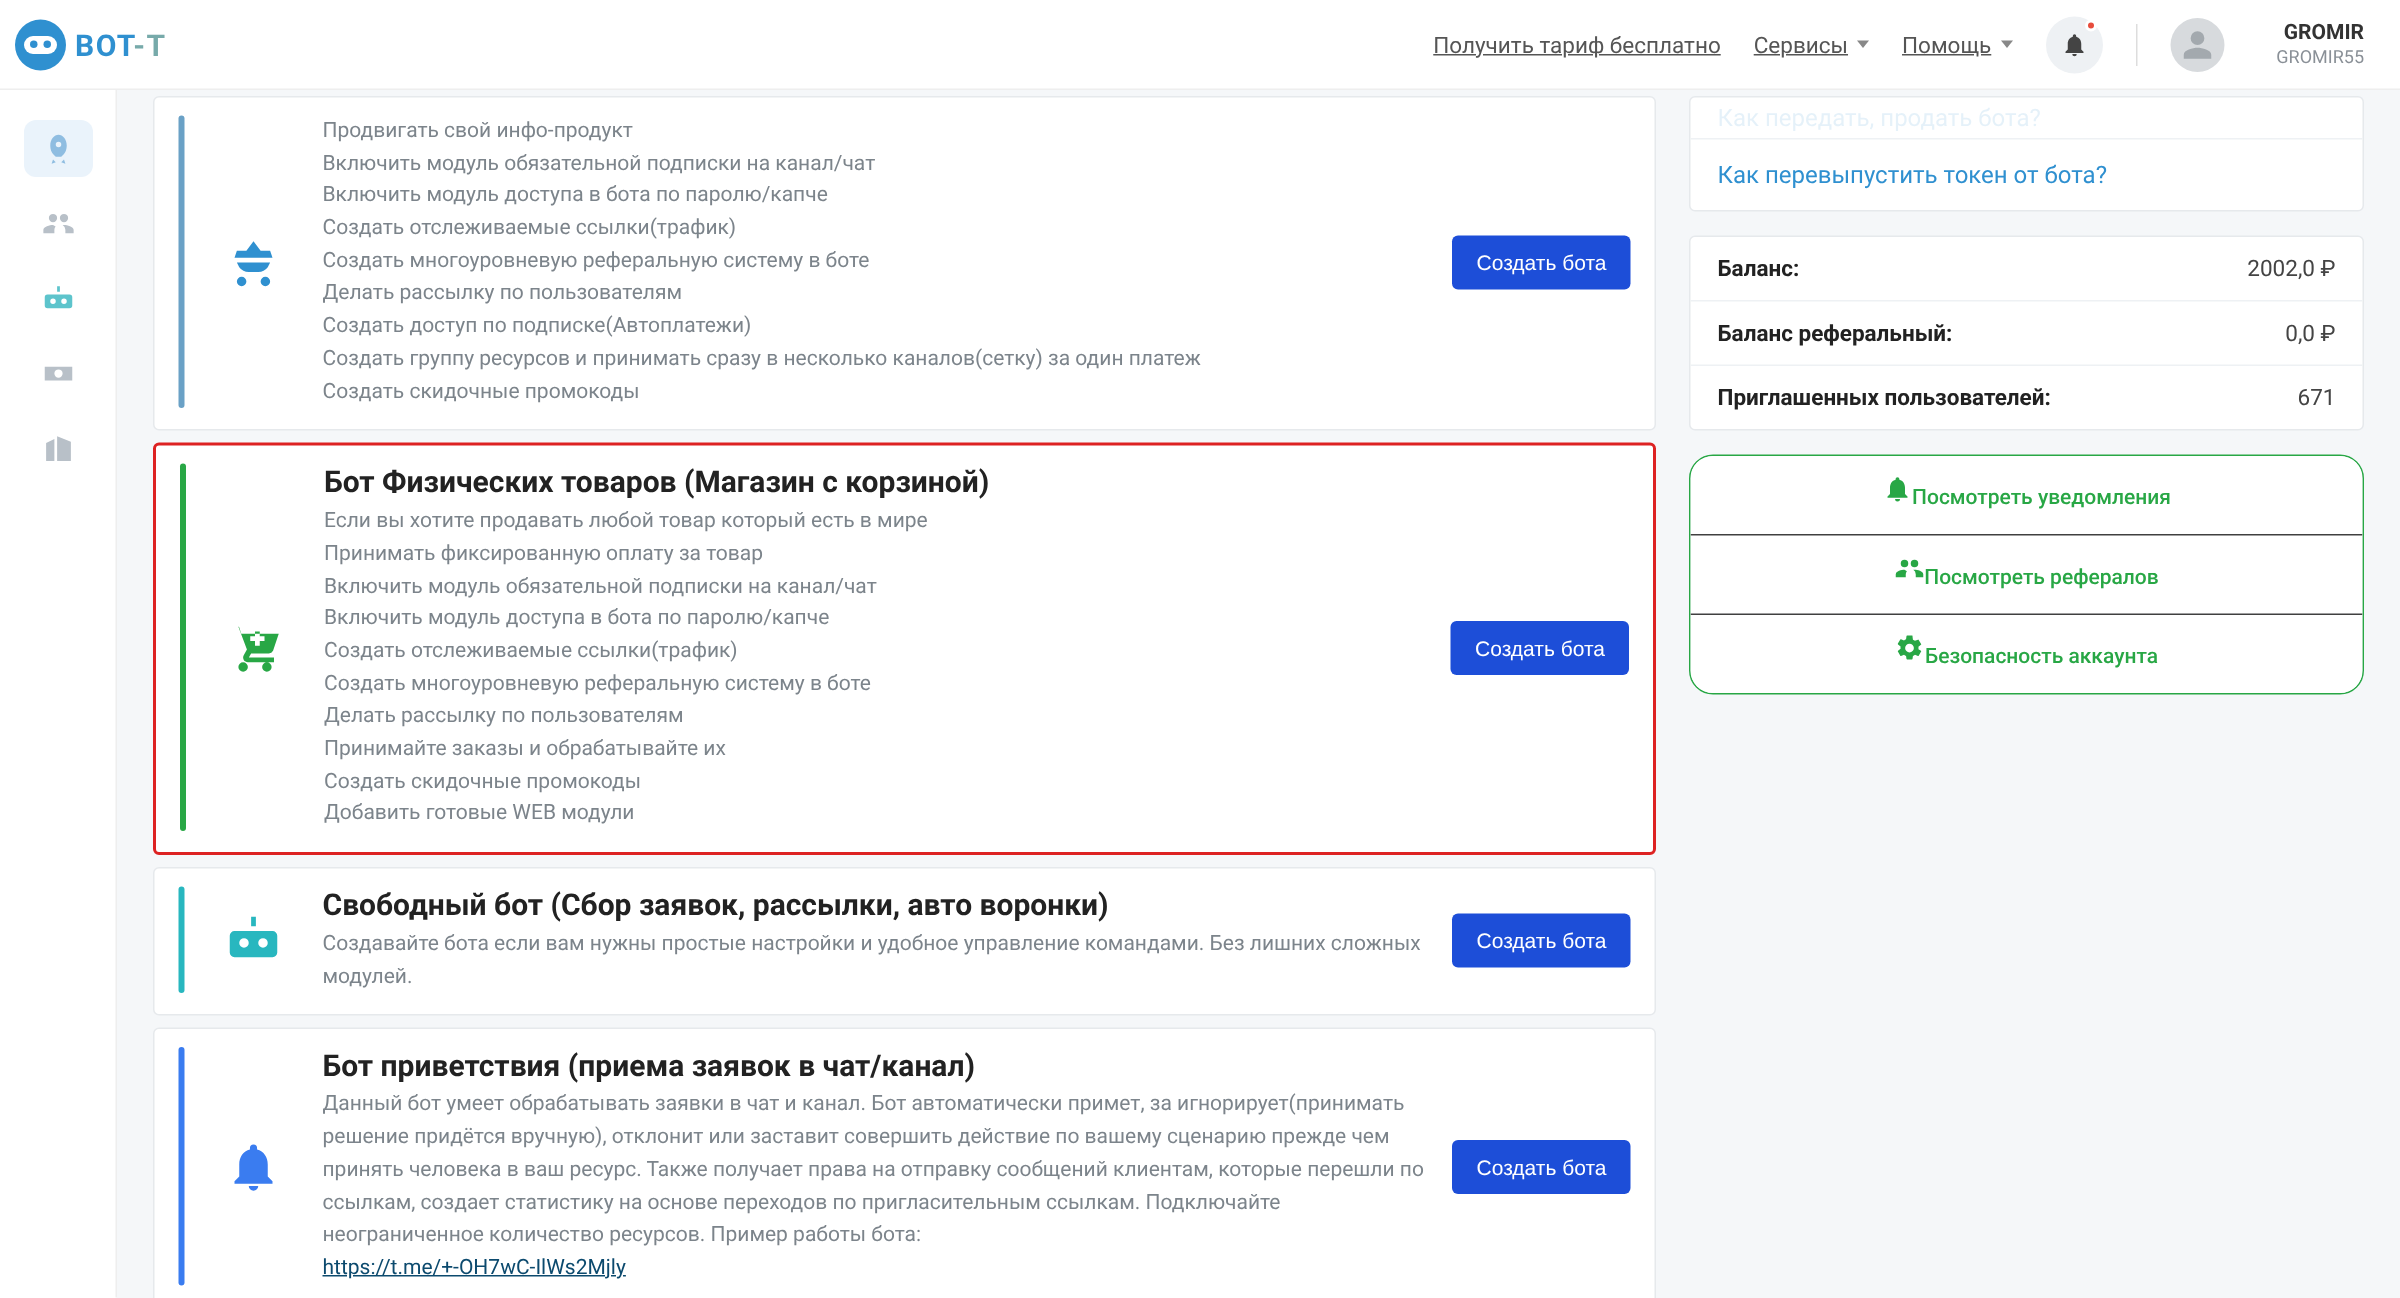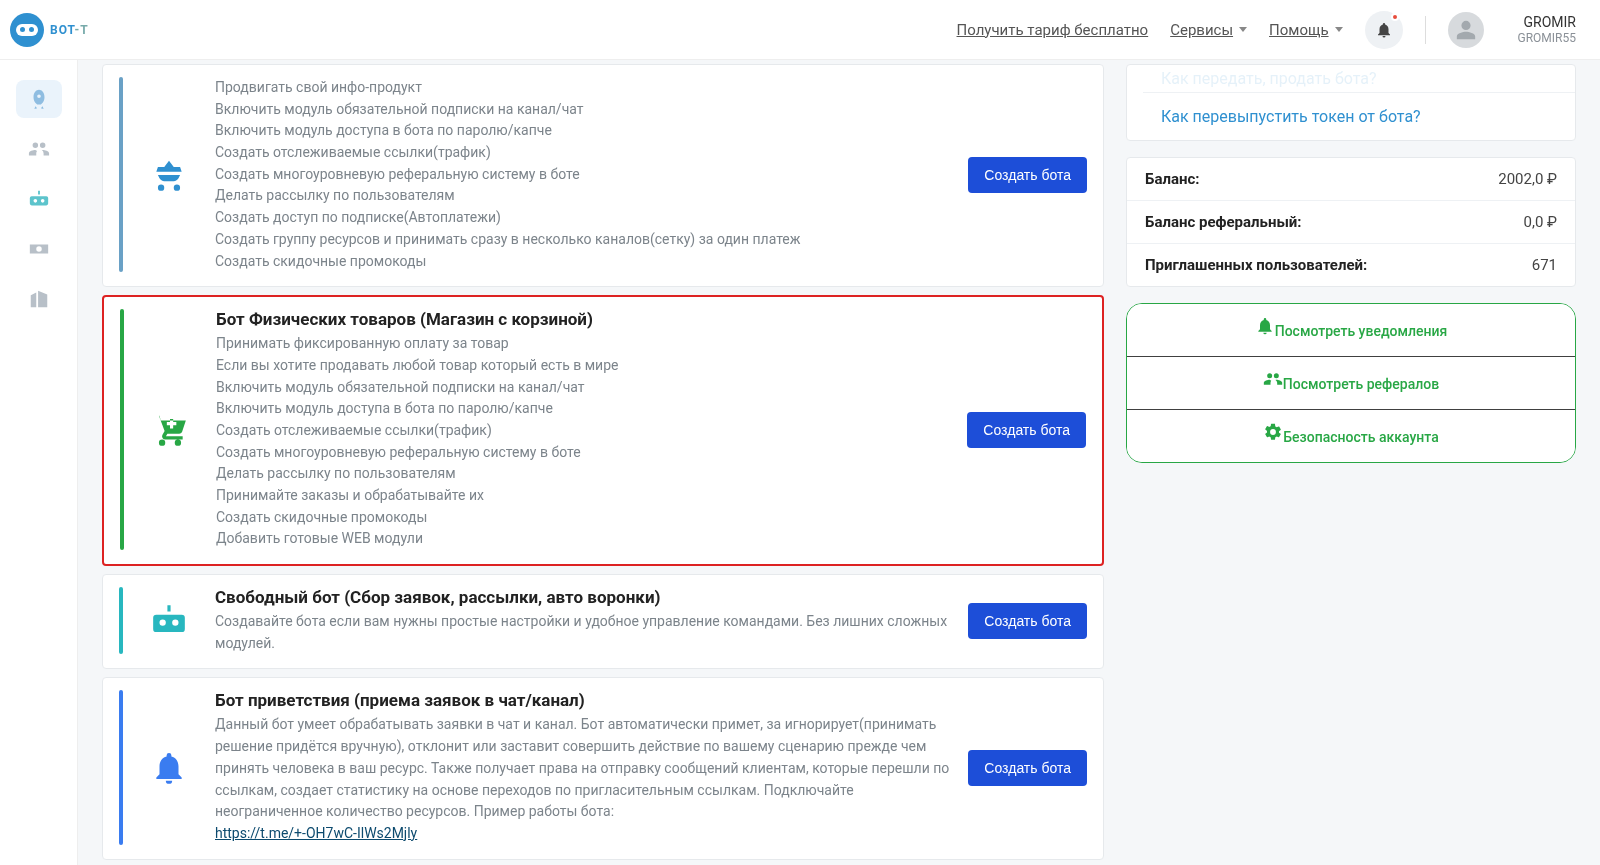--- a/index.html
+++ b/index.html
@@ -28,21 +28,21 @@
     display: flex; align-items: center; justify-content: center;
   }
   .logo-robot {
     width: 22px; height: 12px; border-radius: 6px; background: #fff; position: relative;
   }
   .logo-robot::before, .logo-robot::after {
     content: ""; position: absolute; top: 3px; width: 5px; height: 5px; border-radius: 50%; background: #2f90d0;
   }
   .logo-robot::before { left: 4px; }
   .logo-robot::after { right: 4px; }
-  .logo-text { font-size: 12px; }
+  .logo-text { font-size: 20px; }
   .logo-t { color: #7aa; }
 
   .header-right { margin-left: auto; display: flex; align-items: center; gap: 22px; }
   .header-link { color: #555; font-size: 15px; cursor: pointer; display: flex; align-items: center; gap: 4px; text-decoration: underline; }
   .caret {
     width: 0; height: 0; border-left: 4px solid transparent; border-right: 4px solid transparent;
     border-top: 5px solid #888; margin-left: 2px;
   }
   .bell-wrap {
     width: 38px; height: 38px; border-radius: 50%; background: #eef1f4;
@@ -54,21 +54,21 @@
     position: absolute; top: 2px; right: 4px; border: 2px solid #fff;
   }
   .vdiv { width: 1px; height: 28px; background: #ddd; }
   .user-block { display: flex; align-items: center; gap: 10px; cursor: pointer; }
   .avatar {
     width: 36px; height: 36px; border-radius: 50%; background: #d7dadd;
     display: flex; align-items: center; justify-content: center;
   }
   .avatar svg { fill: #a3a9ae; }
   .user-texts { line-height: 1.2; }
-  .user-name { font-weight: 400; color: #333; font-size: 14px; text-align: right; margin-left: 30px; }
+  .user-name { font-weight: 700; color: #333; font-size: 14px; text-align: right; margin-left: 30px; }
   .user-handle { color: #8a9097; font-size: 12px; text-align: right; }
 
   
   .rail {
     position: fixed; left: 0; top: 60px; bottom: 0; width: 78px;
     background: #fff; border-right: 1px solid #eee;
     display: flex; flex-direction: column; align-items: center;
     padding-top: 20px; gap: 12px;
   }
   .rail-item {
@@ -99,21 +99,21 @@
   .card.highlight { border: 2px solid #d22; }
   .card-bar {
     width: 4px; border-radius: 2px; align-self: stretch;
   }
   .card-icon {
     width: 60px; display: flex; align-items: center; justify-content: center;
     flex-shrink: 0;
   }
   .card-icon svg { width: 38px; height: 38px; }
   .card-body { flex: 1; }
-  .card-title { font-weight: 700; margin-bottom: 4px; color: #222; font-size: 17px; }
+  .card-title { font-weight: 700; margin-bottom: 4px; color: #222; font-size: 20px; }
   .card-desc { color: #7c848b; font-size: 14px; line-height: 1.55; }
   .card-desc div { margin: 0; }
   .card-link { color: #0c4a6e; }
   .card-action { align-self: center; }
   .btn {
     background: #1d4ed8; color: #fff; border: none; border-radius: 4px;
     padding: 10px 16px; font-size: 14px; cursor: pointer; white-space: nowrap;
     font-weight: 500;
   }
 
@@ -252,22 +252,22 @@
         <div class="card highlight">
           <div class="card-bar" style="background:#28a745"></div>
           <div class="card-icon">
             <svg viewBox="0 0 24 24" fill="#28a745">
               <path d="M7 18a2 2 0 1 0 2 2 2 2 0 0 0-2-2zm10 0a2 2 0 1 0 2 2 2 2 0 0 0-2-2zM3 3h2l3.6 9.59-1.35 2.44A2 2 0 0 0 9 18h11v-2H9.42l.93-1.68h7.45a2 2 0 0 0 1.8-1.11L22 6H6.21L5.27 3zm9 2h2v2h2v2h-2v2h-2V9H10V7h2z"></path>
             </svg>
           </div>
           <div class="card-body">
             <div class="card-title">Бот Физических товаров (Магазин с корзиной)</div>
             <div class="card-desc">
+              <div>Если вы хотите продавать любой товар который есть в мире</div>
               <div>Принимать фиксированную оплату за товар</div>
-              <div>Если вы хотите продавать любой товар который есть в мире</div>
               <div>Включить модуль обязательной подписки на канал/чат</div>
               <div>Включить модуль доступа в бота по паролю/капче</div>
               <div>Создать отслеживаемые ссылки(трафик)</div>
               <div>Создать многоуровневую реферальную систему в боте</div>
               <div>Делать рассылку по пользователям</div>
               <div>Принимайте заказы и обрабатывайте их</div>
               <div>Создать скидочные промокоды</div>
               <div>Добавить готовые WEB модули</div>
             </div>
           </div>
@@ -298,21 +298,21 @@
           <div class="card-body">
             <div class="card-title">Бот приветствия (приема заявок в чат/канал)</div>
             <div class="card-desc"><div>Данный бот умеет обрабатывать заявки в чат и канал. Бот автоматически примет, за игнорирует(принимать решение придётся вручную), отклонит или заставит совершить действие по вашему сценарию прежде чем принять человека в ваш ресурс. Также получает права на отправку сообщений клиентам, которые перешли по ссылкам, создает статистику на основе переходов по пригласительным ссылкам. Подключайте неограниченное количество ресурсов. Пример работы бота:</div><a class="card-link" href="#">https://t.me/+-OH7wC-IlWs2Mjly</a></div>
           </div>
           <div class="card-action"><button class="btn">Создать бота</button></div>
         </div>
         <div class="card"></div>
       </div>
 
     <div class="side-col">
-      <div class="side-panel" style="padding-top:0;padding-left:16px;">
+      <div class="side-panel" style="padding-top:0;">
         <div class="faq-link" style="opacity:0.12; padding-top:4px; padding-bottom:4px;">Как передать, продать бота?</div>
         <div class="faq-link">Как перевыпустить токен от бота?</div>
       </div>
 
       <div class="side-panel" id="stats-host">
           <div class="stat-row">
             <span class="stat-label">Баланс:</span>
             <span class="stat-value">2002,0 ₽</span>
           </div>
           <div class="stat-row">

